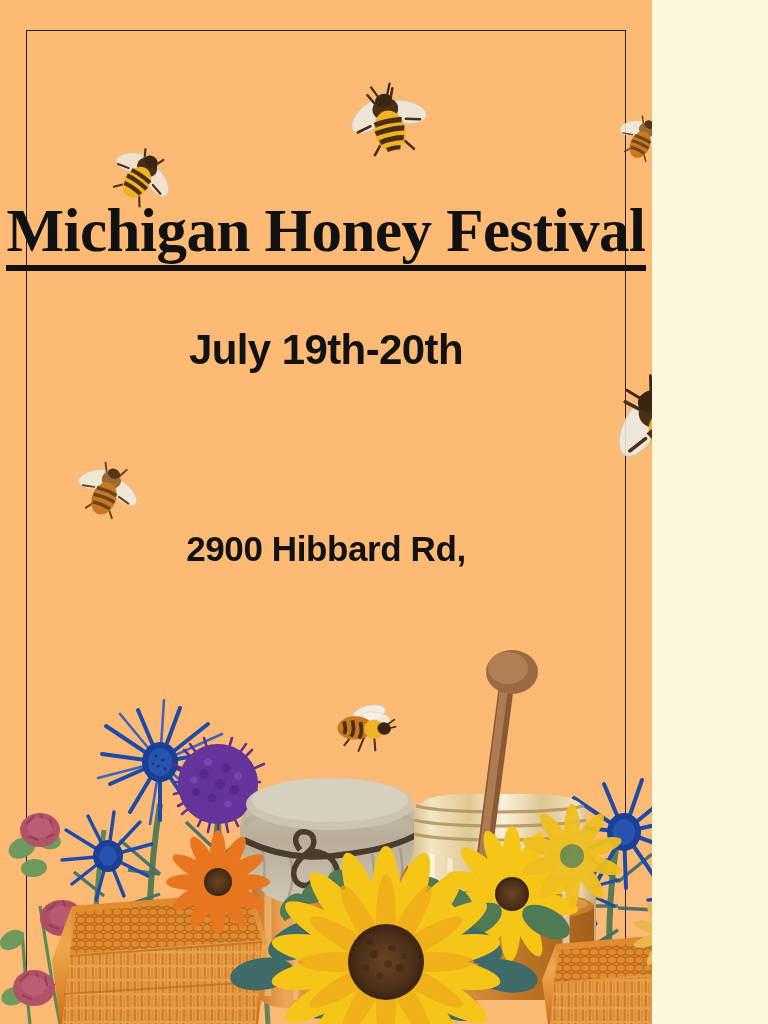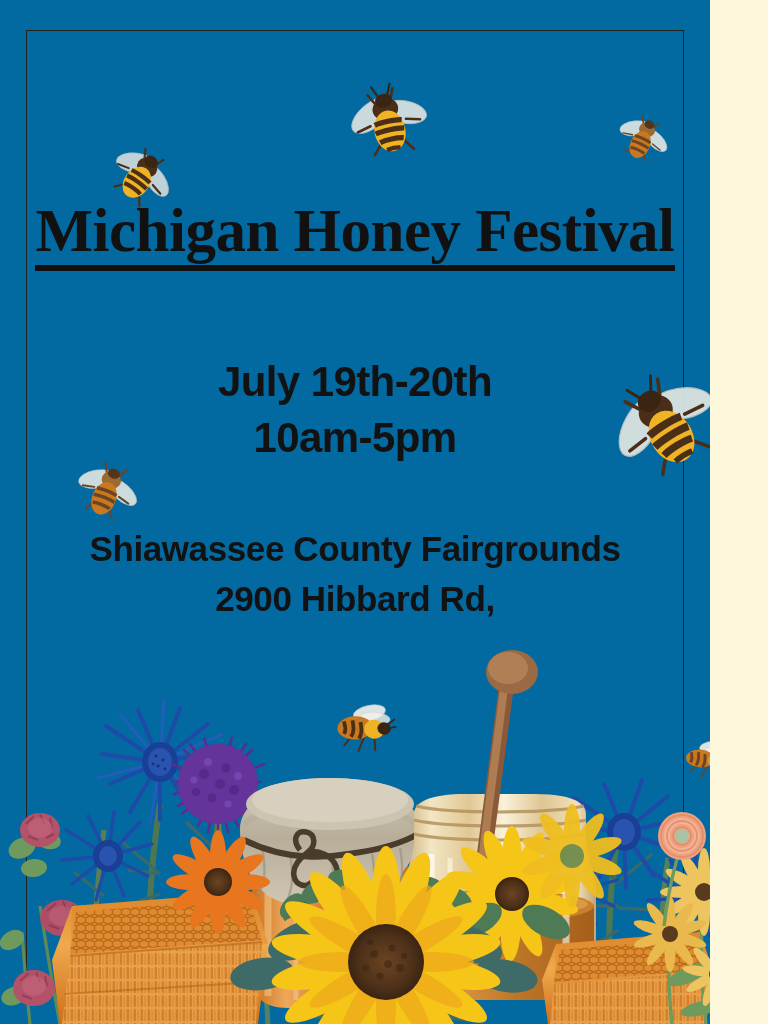--- a/index.html
+++ b/index.html
@@ -4,22 +4,22 @@
 <style>
   html,body{margin:0;padding:0;}
   body{
     width:768px;height:1024px;overflow:hidden;
     background:#FDF8DC;
     font-family:"Liberation Sans", sans-serif;
     position:relative;
   }
   #poster{
     position:absolute;inset:0;
-    width:710px;height:1024px;
-    background:#0369a1;
+    width:652px;height:1024px;
+    background:#fdba74;
     overflow:hidden;
   }
   
   .frame{
     position:absolute;
     left:26px;top:30px;right:26px;bottom:39px;
     border:1.5px solid #23211c;
     pointer-events:none;
     z-index:3;
   }
@@ -36,21 +36,21 @@
     white-space:nowrap;
   }
   .title span{
     display:inline-block;
     border-bottom:6px solid #111;
     padding-bottom:2px;
     line-height:1.05;
   }
   .when{
     position:absolute;left:0;right:0;top:322px;
-    text-align:center;z-index:6;margin-top:32px;
+    text-align:center;z-index:6;
   }
   .when div{
     font-weight:bold;
     font-size:42px;
     line-height:56px;
     color:#121212;
     letter-spacing:-0.6px;
     font-stretch:condensed;
   }
   .where{
@@ -774,21 +774,19 @@
   </div>
 
   <div class="frame"></div>
 
   <div class="title">
     <span>Michigan Honey Festival</span>
   </div>
 
   <div class="when">
     <div>July 19th-20th</div>
-    <div>10am-5pm</div>
   </div>
 
   <div class="where">
-    <div>Shiawassee County Fairgrounds</div>
     <div>2900 Hibbard Rd,</div>
   </div>
 
 </div>
 
 </body></html>

